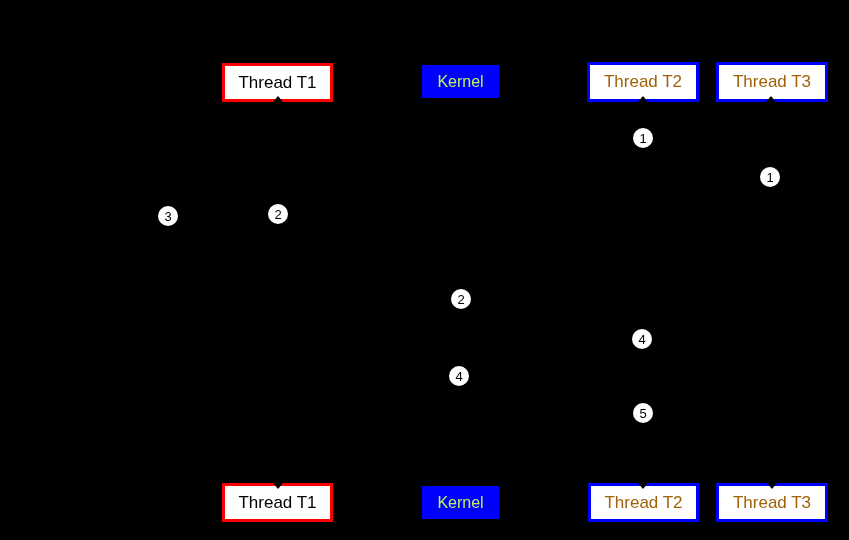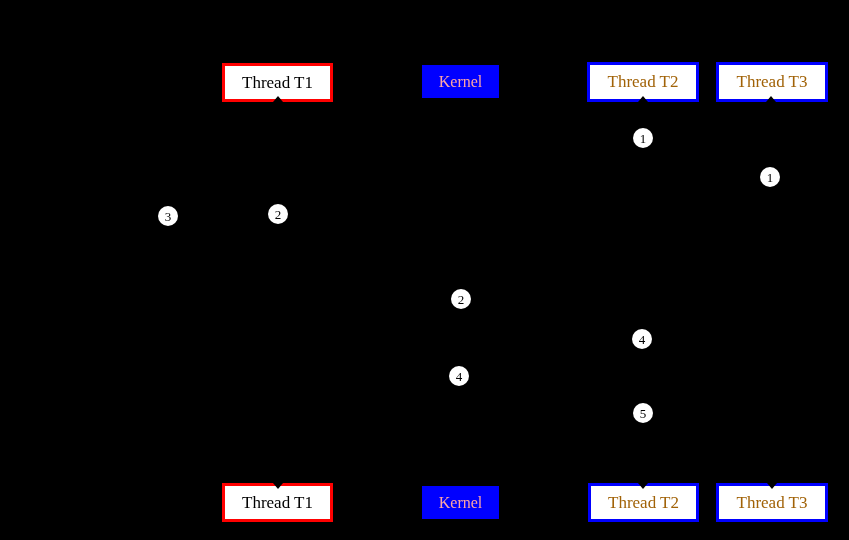--- a/index.html
+++ b/index.html
@@ -6,21 +6,21 @@
     margin: 0;
     padding: 0;
     background: #000000;
   }
   #canvas {
     position: relative;
     width: 849px;
     height: 540px;
     background: #000000;
     overflow: hidden;
-    font-family: Liberation Serif, serif;
+    font-family: Liberation Sans, sans-serif;
   }
   .node {
     position: absolute;
     box-sizing: border-box;
     display: flex;
     align-items: center;
     justify-content: center;
     font-size: 17px;
     letter-spacing: 0;
     white-space: nowrap;
@@ -30,21 +30,21 @@
     border: 3px solid #ff0000;
     color: #000000;
   }
   .node.blue-outline {
     background: #ffffff;
     border: 3px solid #0000ff;
     color: #a16207;
   }
   .node.blue-solid {
     background: #0000ff;
-    color: #fca5a5;
+    color: #bef264;
     font-size: 16px;
   }
   .notch {
     position: absolute;
     width: 0;
     height: 0;
     border-left: 5px solid transparent;
     border-right: 5px solid transparent;
   }
   .notch.up {

